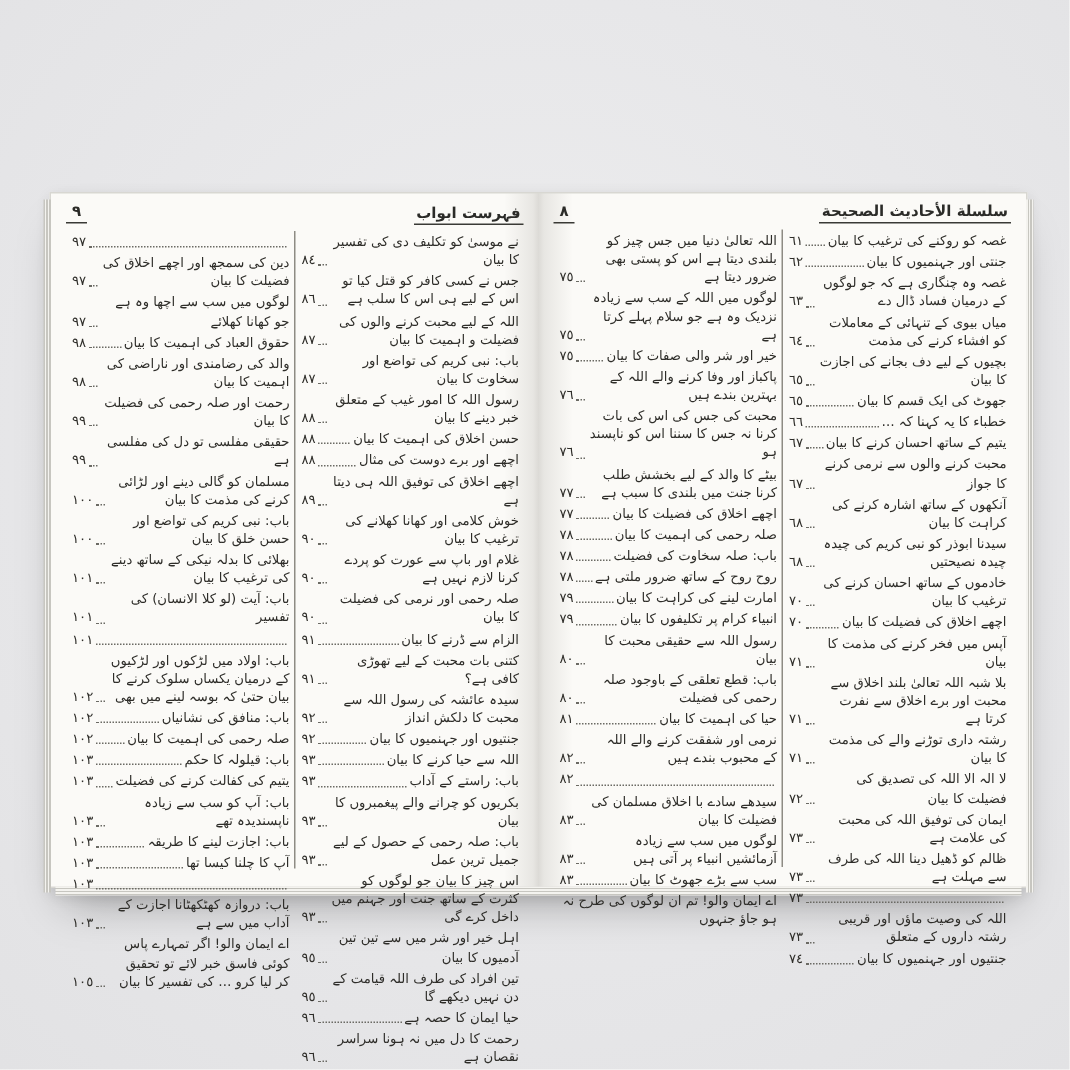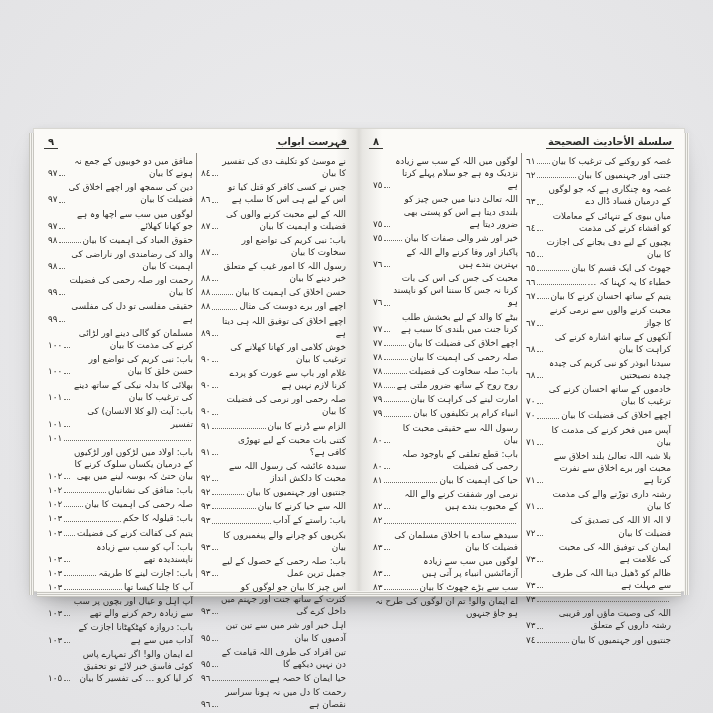--- a/index.html
+++ b/index.html
@@ -204,21 +204,20 @@
 
               <div class="entry">
                 <span class="t">رحمت کا دل میں نہ ہونا سراسر نقصان ہے</span>
                 <span class="dots"></span>
                 <span class="n">٩٦</span>
               </div>
             </div>
           <div class="col">
 
               <div class="entry">
-                <span class="t">منافق میں دو خوبیوں کے جمع نہ ہونے کا بیان</span>
                 <span class="dots"></span>
                 <span class="n">٩٧</span>
               </div>
 
               <div class="entry">
                 <span class="t">دین کی سمجھ اور اچھے اخلاق کی فضیلت کا بیان</span>
                 <span class="dots"></span>
                 <span class="n">٩٧</span>
               </div>
 
@@ -323,21 +322,20 @@
                 <span class="n">١٠٣</span>
               </div>
 
               <div class="entry">
                 <span class="t">آپ کا چلنا کیسا تھا</span>
                 <span class="dots"></span>
                 <span class="n">١٠٣</span>
               </div>
 
               <div class="entry">
-                <span class="t">آپ اہل و عیال اور بچوں پر سب سے زیادہ رحم کرنے والے تھے</span>
                 <span class="dots"></span>
                 <span class="n">١٠٣</span>
               </div>
 
               <div class="entry">
                 <span class="t">باب: دروازہ کھٹکھٹانا اجازت کے آداب میں سے ہے</span>
                 <span class="dots"></span>
                 <span class="n">١٠٣</span>
               </div>
 
@@ -486,27 +484,27 @@
 
               <div class="entry">
                 <span class="t">جنتیوں اور جہنمیوں کا بیان</span>
                 <span class="dots"></span>
                 <span class="n">٧٤</span>
               </div>
             </div>
           <div class="col">
 
               <div class="entry">
+                <span class="t">اللہ تعالیٰ دنیا میں جس چیز کو بلندی دیتا ہے اس کو پستی بھی ضرور دیتا ہے</span>
+                <span class="dots"></span>
+                <span class="n">٧٥</span>
+              </div>
+
+              <div class="entry">
                 <span class="t">لوگوں میں اللہ کے سب سے زیادہ نزدیک وہ ہے جو سلام پہلے کرتا ہے</span>
-                <span class="dots"></span>
-                <span class="n">٧٥</span>
-              </div>
-
-              <div class="entry">
-                <span class="t">اللہ تعالیٰ دنیا میں جس چیز کو بلندی دیتا ہے اس کو پستی بھی ضرور دیتا ہے</span>
                 <span class="dots"></span>
                 <span class="n">٧٥</span>
               </div>
 
               <div class="entry">
                 <span class="t">خیر اور شر والی صفات کا بیان</span>
                 <span class="dots"></span>
                 <span class="n">٧٥</span>
               </div>
 

